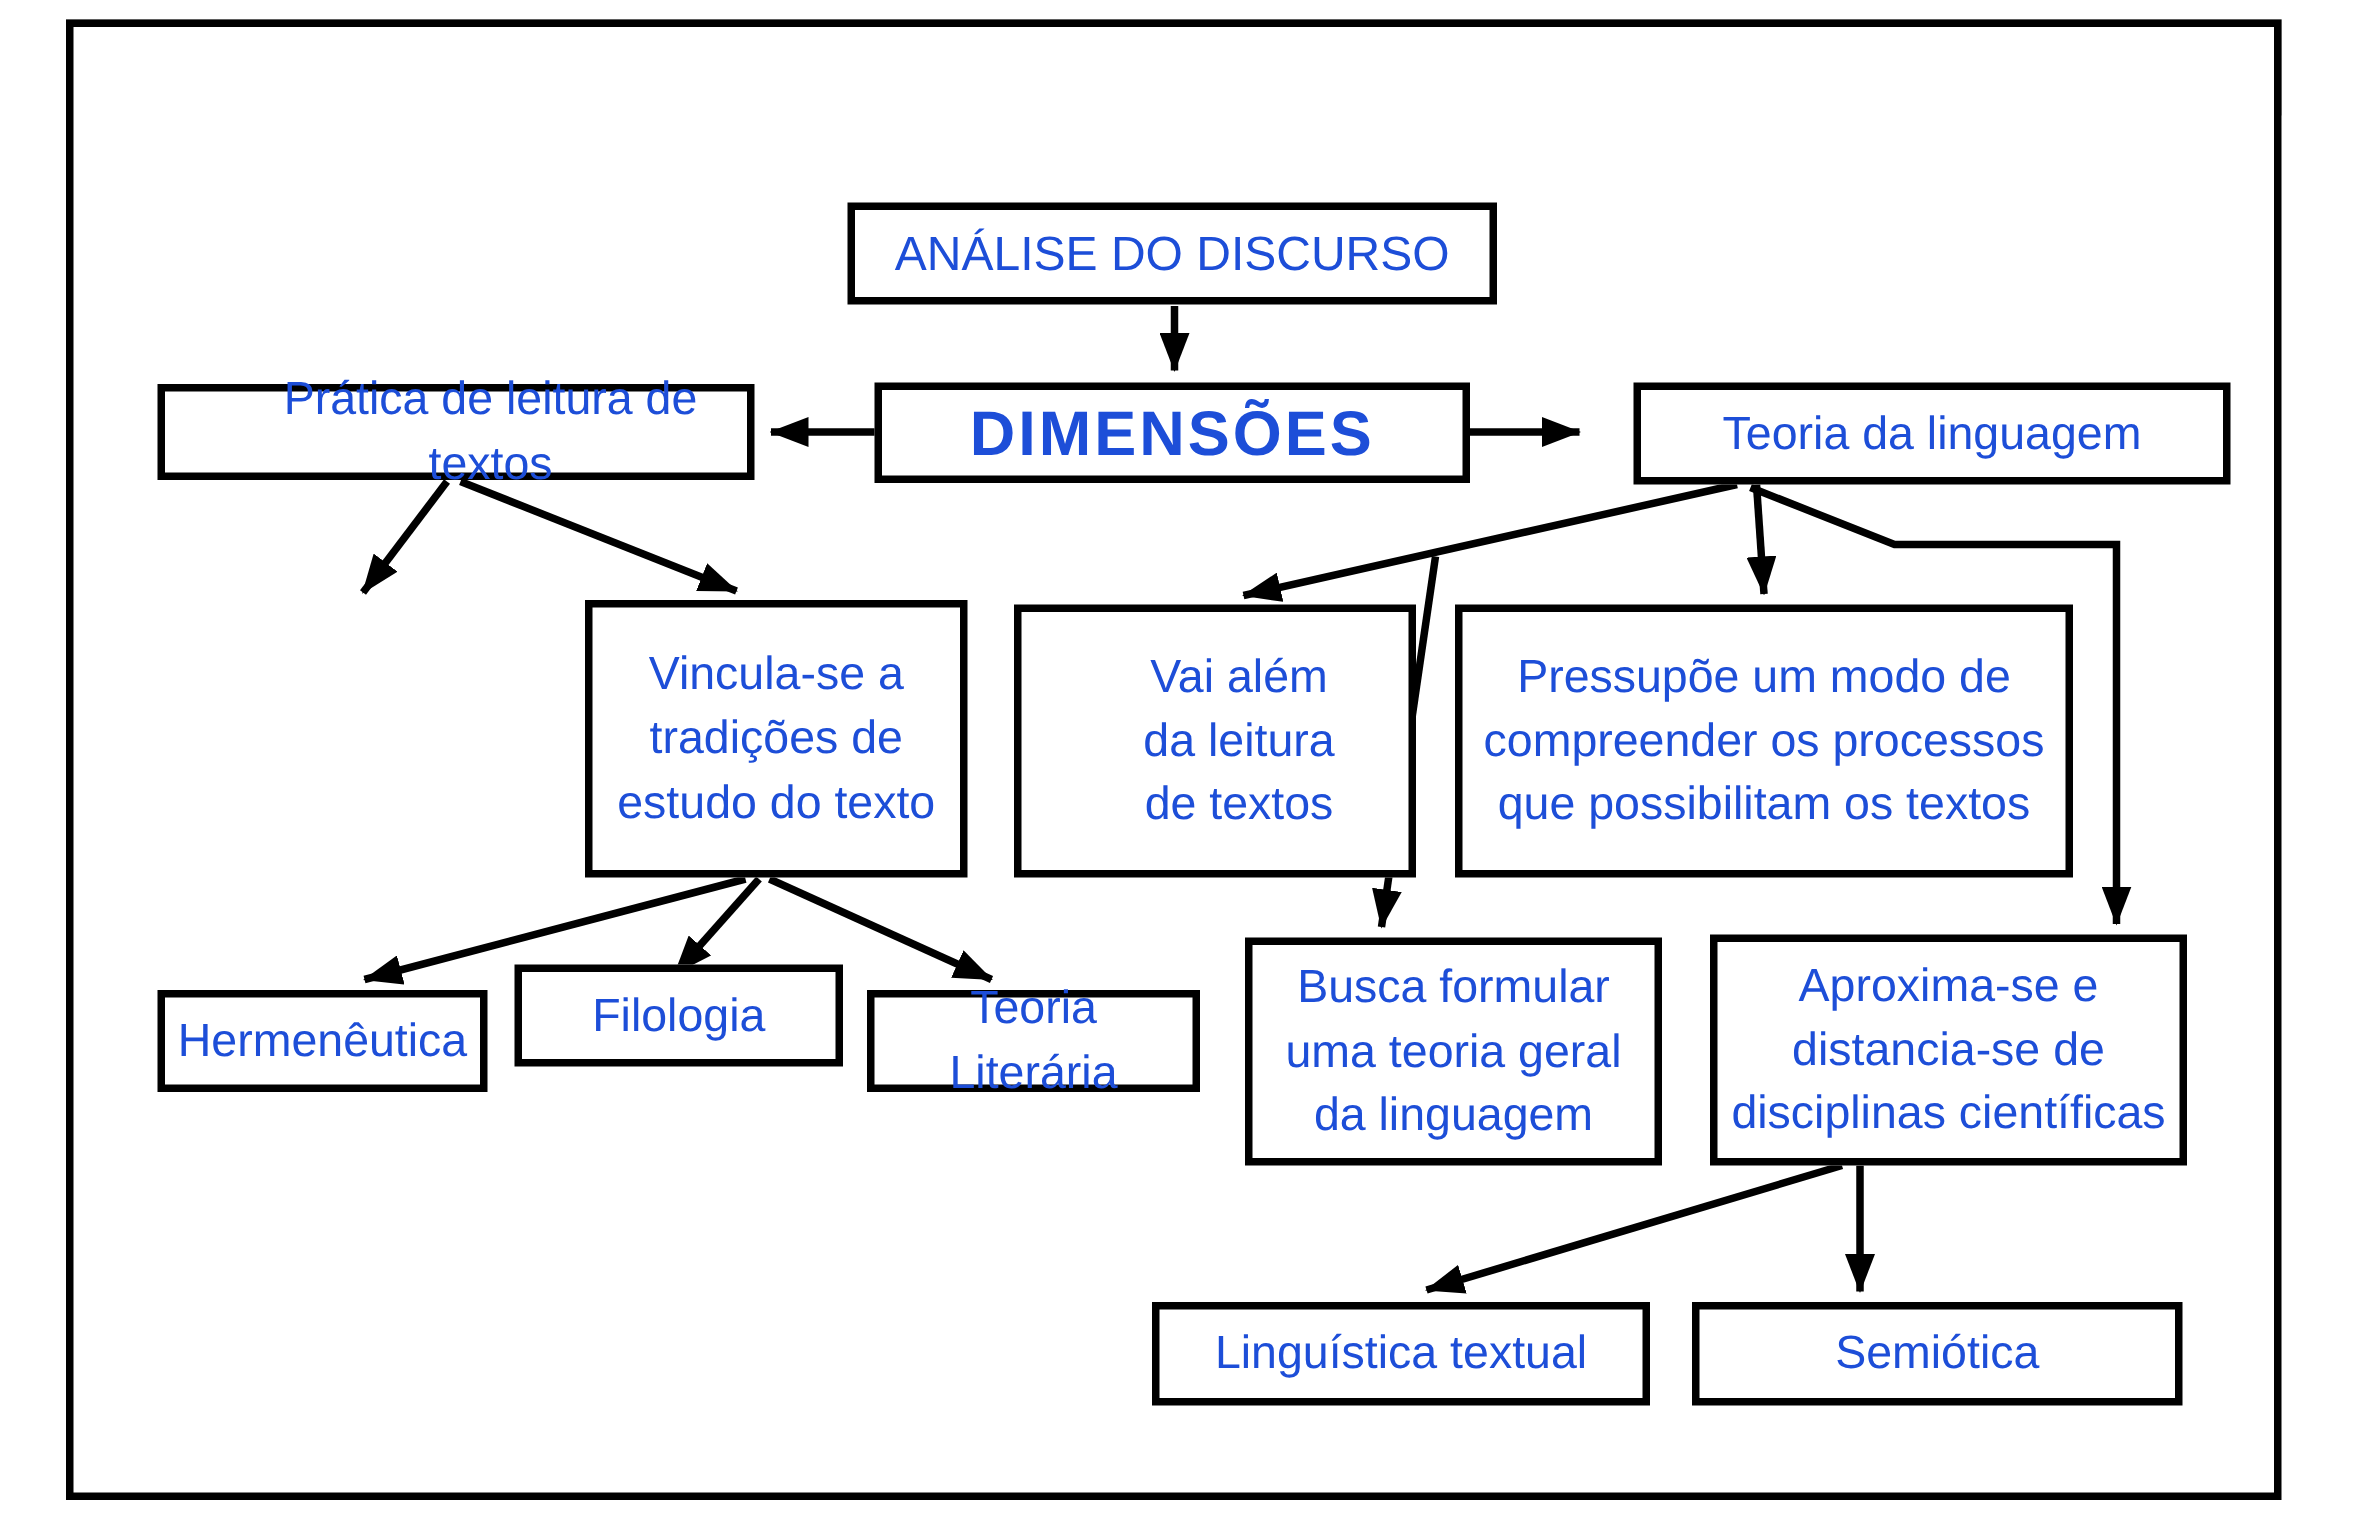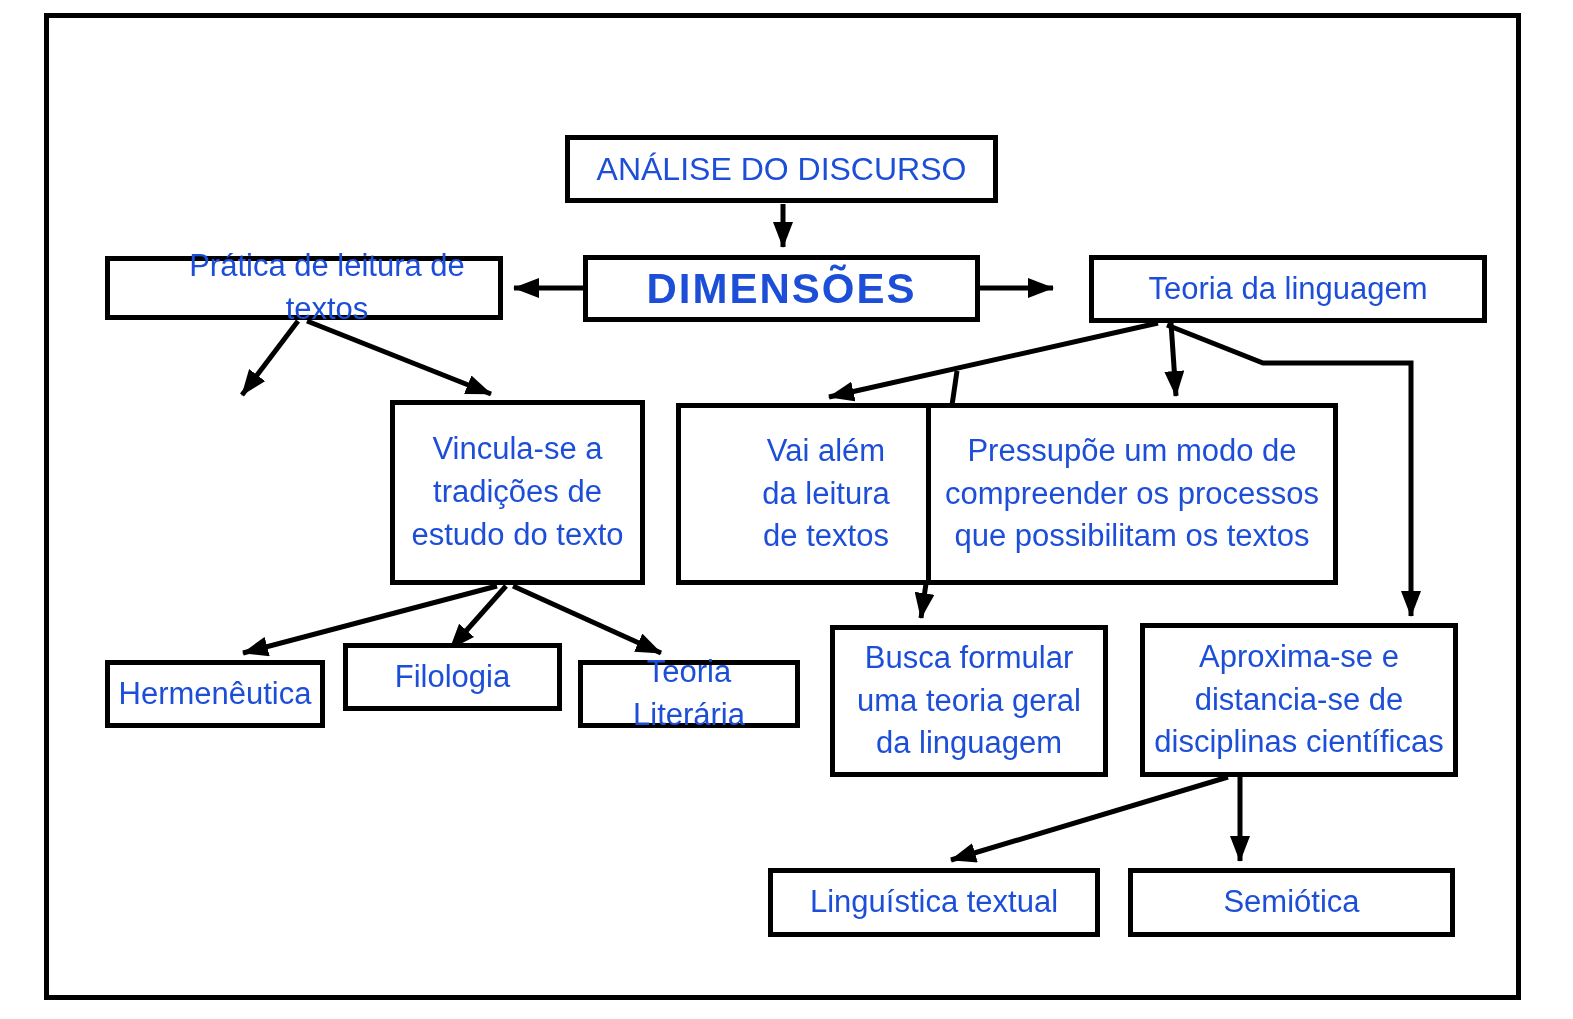--- a/index.html
+++ b/index.html
@@ -55,21 +55,21 @@
   }
 
   
   .n-analise      { left: 565px;  top: 135px; width: 433px; height: 68px; }
   .n-dimensoes    { left: 583px;  top: 255px; width: 397px; height: 67px; }
   .n-pratica      { left: 105px;  top: 256px; width: 398px; height: 64px; padding-left: 46px; }
   .n-teoria       { left: 1062px; top: 255px; width: 398px; height: 68px; margin-left: 27px; }
   .n-disciplina   { left: 105px;  top: 402px; width: 255px; height: 180px; }
   .n-vincula      { left: 390px;  top: 400px; width: 255px; height: 185px; justify-content: center; }
   .n-vai-alem     { left: 676px;  top: 403px; width: 268px; height: 182px; padding-left: 32px; }
-  .n-pressupoe    { left: 926px;  top: 403px; width: 412px; height: 182px; }
+  .n-pressupoe    { left: 970px;  top: 403px; width: 412px; height: 182px; }
   .n-hermeneutica { left: 105px;  top: 660px; width: 220px; height: 68px; }
   .n-filologia    { left: 343px;  top: 643px; width: 219px; height: 68px; }
   .n-teoria-lit   { left: 578px;  top: 660px; width: 222px; height: 68px; }
   .n-busca        { left: 830px;  top: 625px; width: 278px; height: 152px; }
   .n-aproxima     { left: 1140px; top: 623px; width: 318px; height: 154px; }
   .n-linguistica  { left: 768px;  top: 868px; width: 332px; height: 69px; }
   .n-semiotica    { left: 1128px; top: 868px; width: 327px; height: 69px; }
 </style>
 </head>
 <body>

